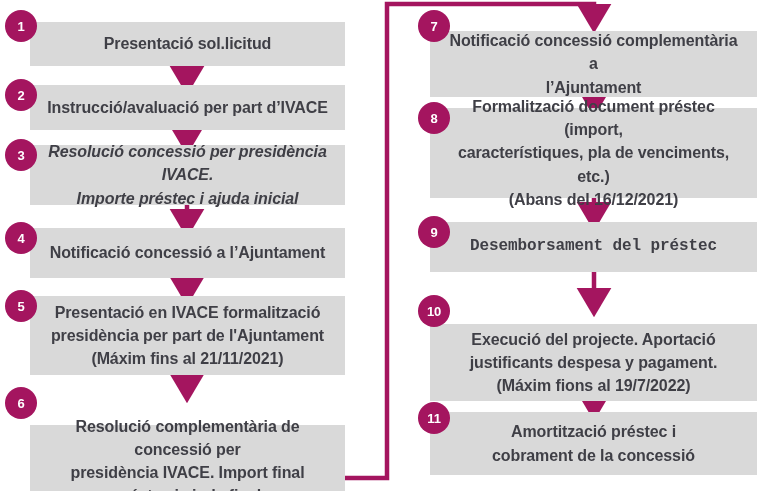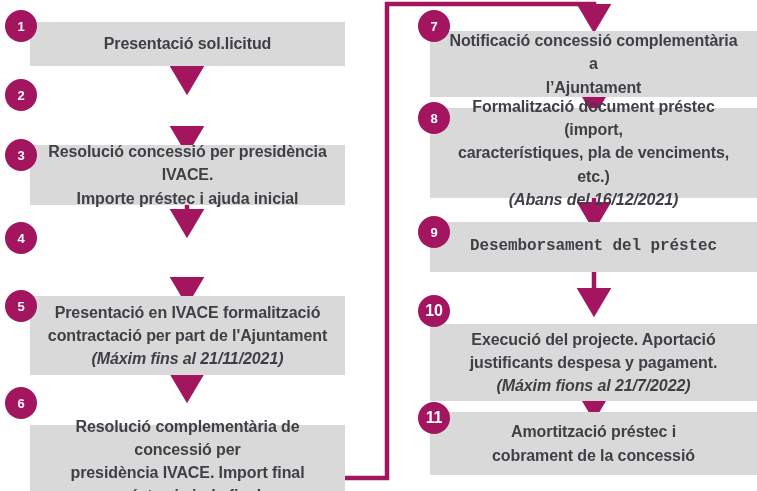--- a/index.html
+++ b/index.html
@@ -37,40 +37,39 @@
   .step-text {
     font-size: 16px;
     font-weight: bold;
     color: #3f3f46;
     line-height: 1.45;
     letter-spacing: -0.1px;
     padding: 0 16px;
     width: 100%;
   }
   .step-text .note {
-    font-style: italic;
     text-align: right;
   }
   .badge {
     position: absolute;
     width: 32px;
     height: 32px;
     border-radius: 50%;
     background: #a4155f;
     color: #ffffff;
     font-size: 13px;
     font-weight: bold;
     display: flex;
     align-items: center;
     justify-content: center;
     z-index: 5;
     letter-spacing: -0.2px;
   }
   .badge.wide {
-    font-size: 16px;
+    font-size: 13px;
   }
 </style>
 </head>
 <body>
 
 <div id="flowchart">
 
   <svg class="connector-layer" viewBox="0 0 757 491" width="757" height="491" xmlns="http://www.w3.org/2000/svg">
     <defs>
       <marker id="arrowhead" markerWidth="9" markerHeight="9" refX="3.2" refY="4.5" orient="auto" markerUnits="strokeWidth">
@@ -114,42 +113,52 @@
 
   <div class="step" style="left:30px; top:22px; width:315px; height:44px;">
     <div class="step-text">
       <span>Presentació sol.licitud</span>
     </div>
   </div>
   <div class="badge" style="left:5px; top:10px;">
     <span>1</span>
   </div>
 
+  <div class="step" style="left:30px; top:85px; width:315px; height:45px;">
+    <div class="step-text">
+      <span>Instrucció/avaluació per part d’IVACE</span>
+    </div>
+  </div>
   <div class="badge" style="left:5px; top:79px;">
     <span>2</span>
   </div>
 
-  <div class="step" style="left:30px; top:145px; width:315px; height:60px;">
+  <div class="step" style="left:30px; top:145px; width:315px; height:60px;font-style:italic;">
     <div class="step-text">
       <span>Resolució concessió per presidència IVACE.</span><br>
       <span>Importe préstec i ajuda inicial</span>
     </div>
   </div>
   <div class="badge" style="left:5px; top:139px;">
     <span>3</span>
   </div>
 
+  <div class="step" style="left:30px; top:228px; width:315px; height:50px;">
+    <div class="step-text">
+      <span>Notificació concessió a l’Ajuntament</span>
+    </div>
+  </div>
   <div class="badge" style="left:5px; top:222px;">
     <span>4</span>
   </div>
 
   <div class="step" style="left:30px; top:296px; width:315px; height:79px;">
     <div class="step-text">
       <span>Presentació en IVACE formalització</span><br>
-      <span>contractació per part de l'Ajuntament</span><br>
+      <span>presidència per part de l'Ajuntament</span><br>
       <span class="note">(Máxim fins al 21/11/2021)</span>
     </div>
   </div>
   <div class="badge" style="left:5px; top:290px;">
     <span>5</span>
   </div>
 
   <div class="step" style="left:30px; top:393px; width:315px; height:72px;margin-top:32px;">
     <div class="step-text">
       <span>Resolució complementària de concessió per</span><br>
@@ -188,21 +197,21 @@
     </div>
   </div>
   <div class="badge" style="left:418px; top:216px;">
     <span>9</span>
   </div>
 
   <div class="step" style="left:430px; top:308px; width:327px; height:77px;margin-top:16px;">
     <div class="step-text">
       <span>Execució del projecte. Aportació</span><br>
       <span>justificants despesa y pagament.</span><br>
-      <span class="note">(Máxim fions al 21/7/2022)</span>
+      <span class="note">(Máxim fions al 19/7/2022)</span>
     </div>
   </div>
   <div class="badge wide" style="left:418px; top:295px;">
     <span>10</span>
   </div>
 
   <div class="step" style="left:430px; top:412px; width:327px; height:63px;">
     <div class="step-text">
       <span>Amortització préstec i</span><br>
       <span>cobrament de la concessió</span>

